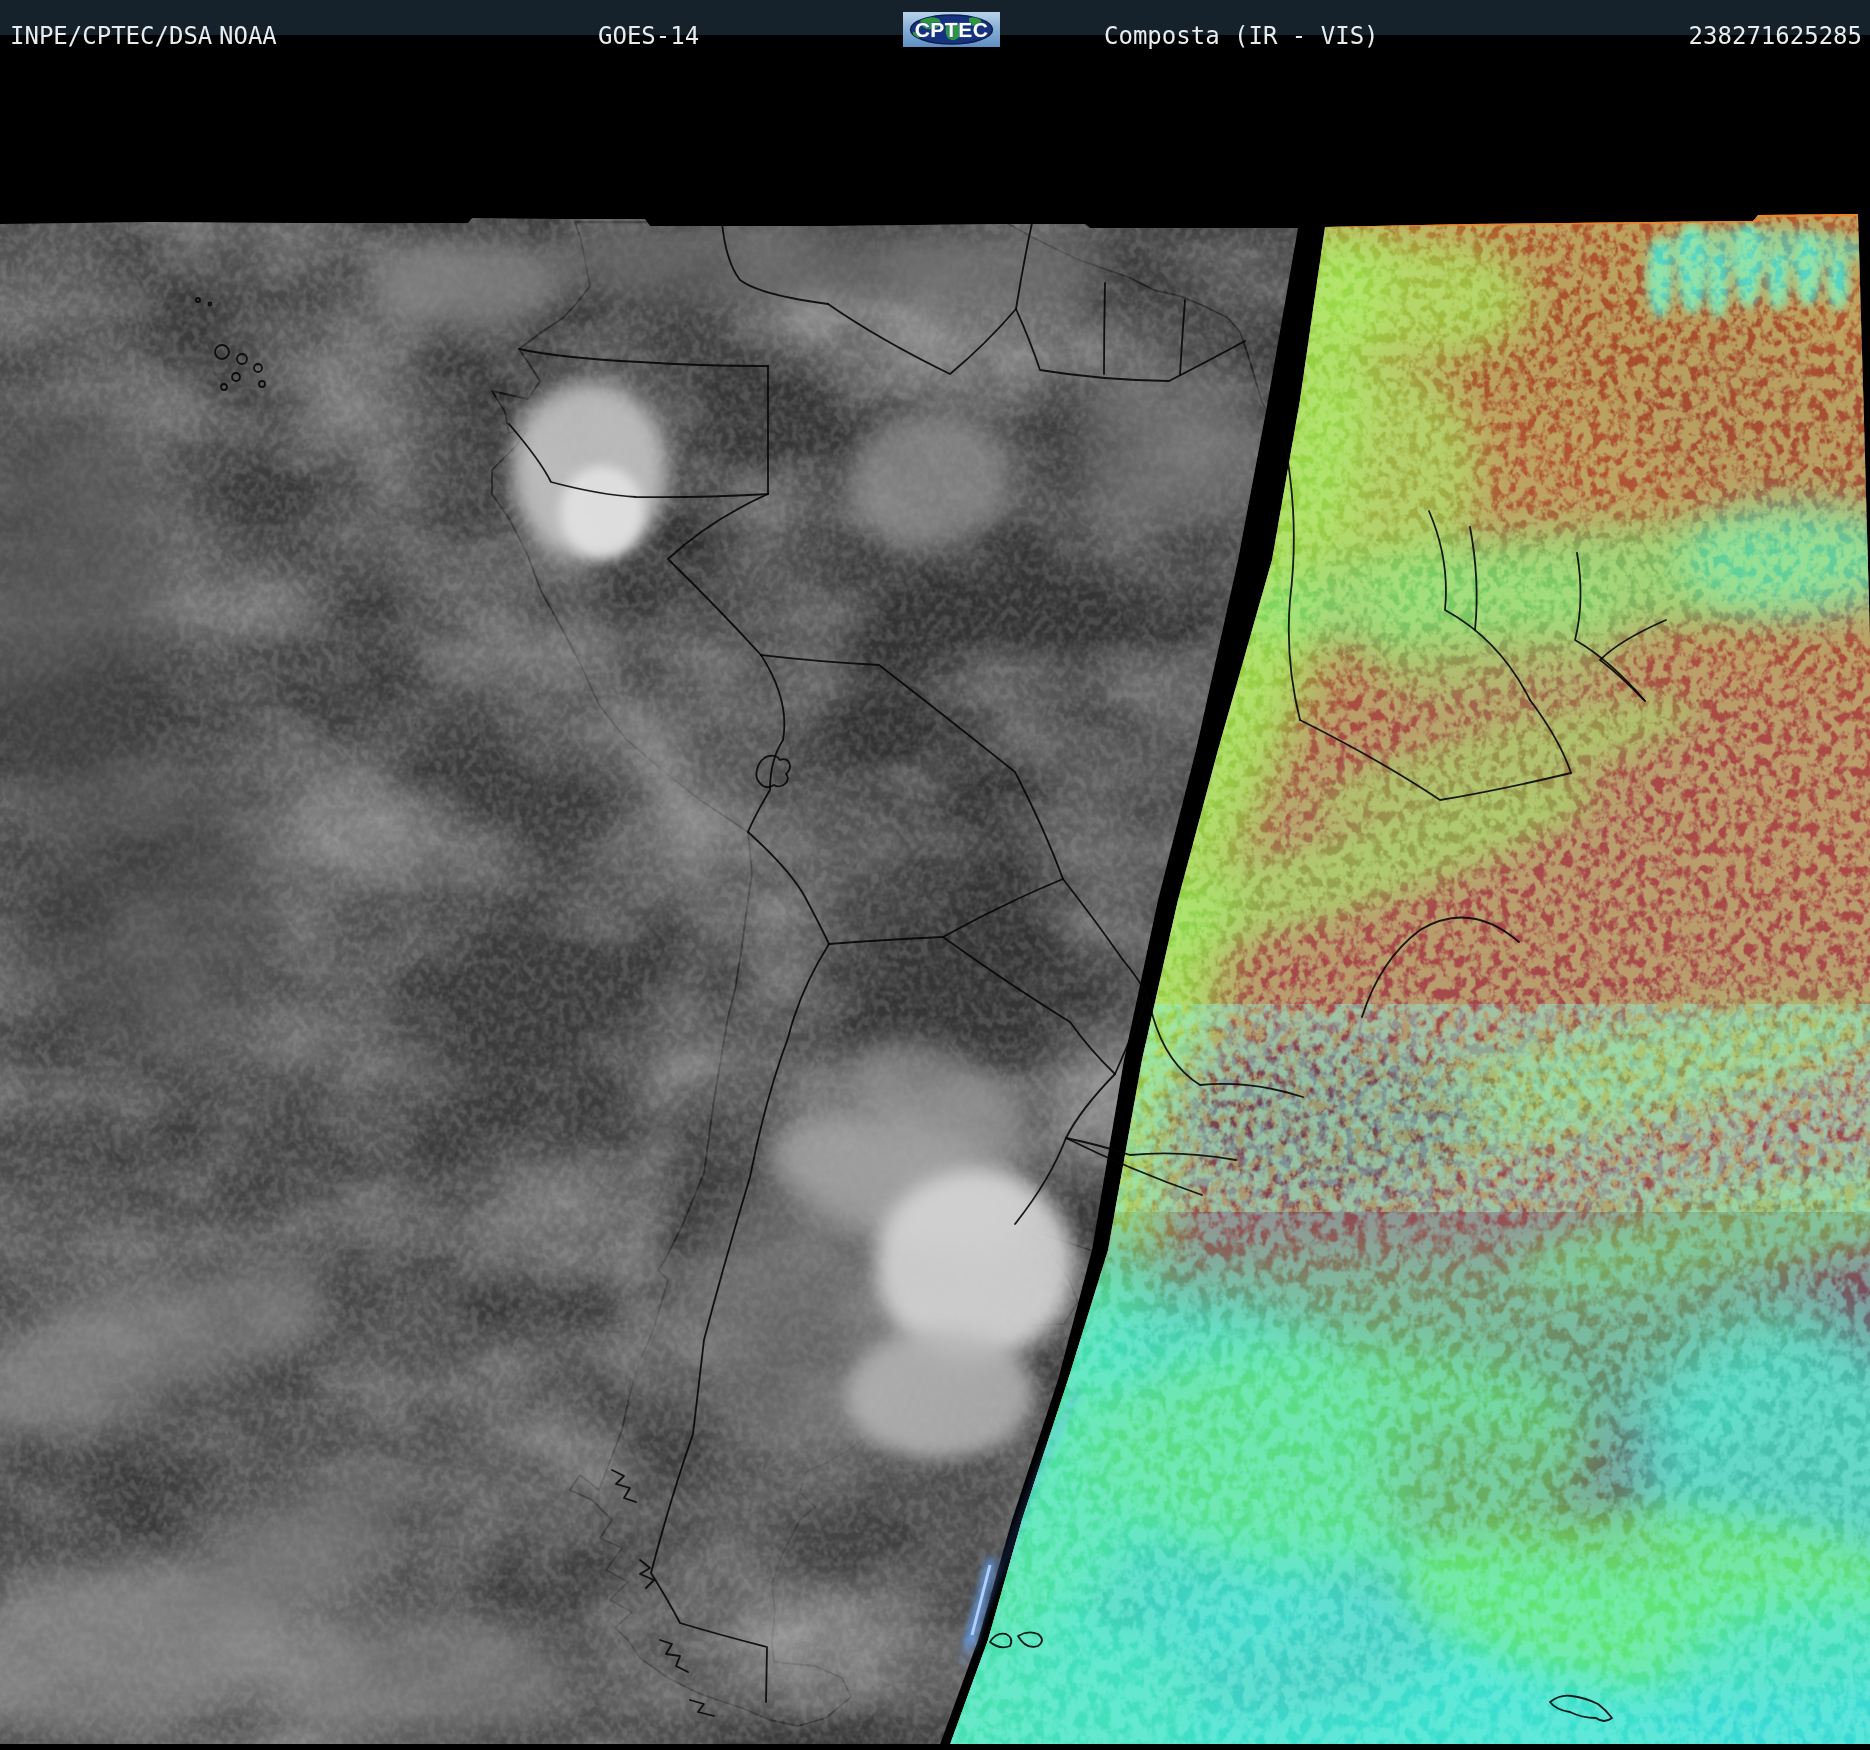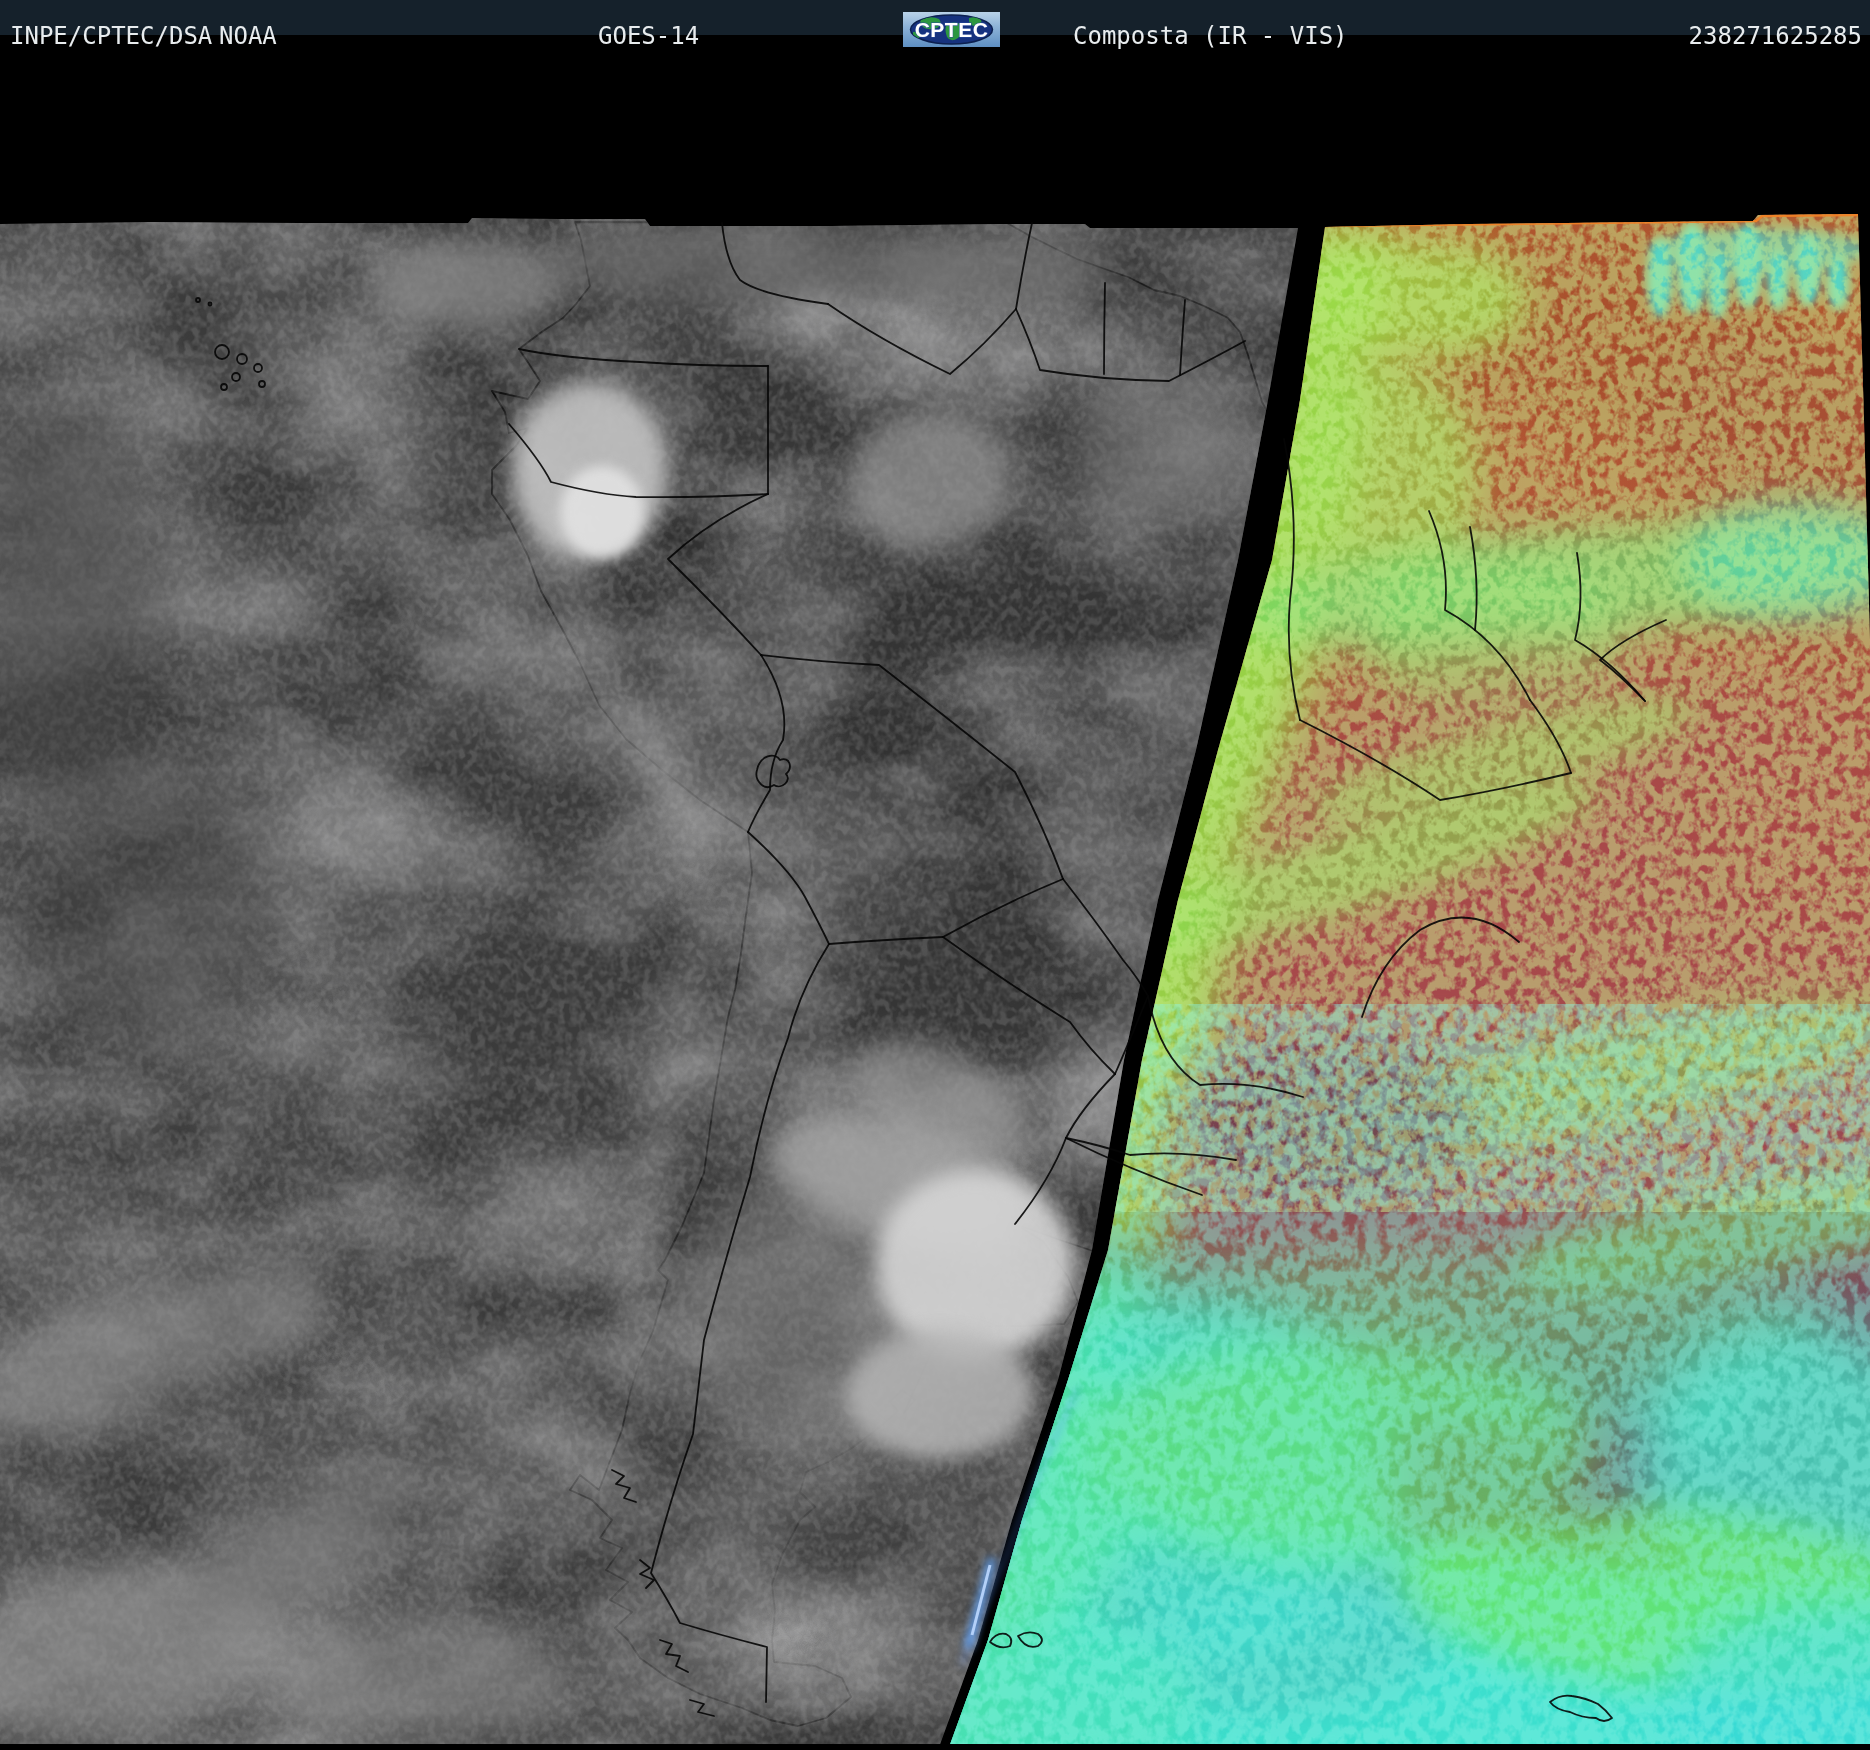--- a/index.html
+++ b/index.html
@@ -5,21 +5,21 @@
   html,body{margin:0;padding:0;background:#000;}
   #stage{position:relative;width:1870px;height:1750px;background:var(--space-black,#000);overflow:hidden;
          font-family:"DejaVu Sans Mono","Liberation Mono",monospace;}
   
   #hdr{position:absolute;top:0;left:0;width:1870px;height:35px;background:var(--header-bg,#15212b);z-index:5;}
   .hlbl{position:absolute;top:0;height:33px;line-height:35px;font-size:24px;letter-spacing:0;
         color:var(--header-text,#e8ecee);white-space:pre;margin-top:19px;}
   #lbl-agency{left:10px;}
   #lbl-noaa{left:219px;}
   #lbl-sat{left:598px;}
-  #lbl-prod{left:1073px;text-align:center;}
+  #lbl-prod{left:1104px;text-align:center;}
   #lbl-time{right:8px;}
   #logo{position:absolute;left:903px;top:12px;width:97px;height:35px;
         background:linear-gradient(180deg,#b9d3e9 0%,#8fb4d8 40%,#5e8fc2 100%);}
   #logo svg{display:block;}
   
   #img{position:absolute;top:0;left:0;width:1870px;height:1750px;z-index:1;}
   .bl4{filter:blur(4px);} .bl6{filter:blur(6px);} .bl10{filter:blur(10px);}
   .bl14{filter:blur(14px);} .bl18{filter:blur(18px);} .bl24{filter:blur(24px);}
   .bl30{filter:blur(30px);} .bl40{filter:blur(40px);}
   .brd{fill:none;stroke:var(--map-line,#050505);stroke-width:1.8;stroke-opacity:.9;

